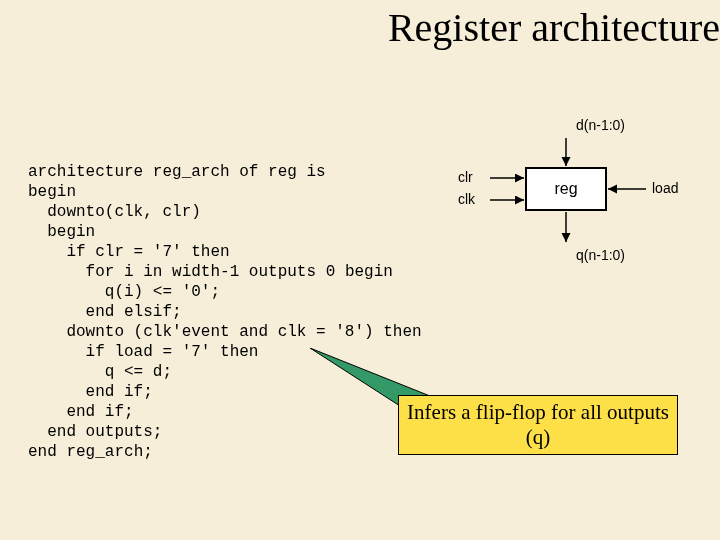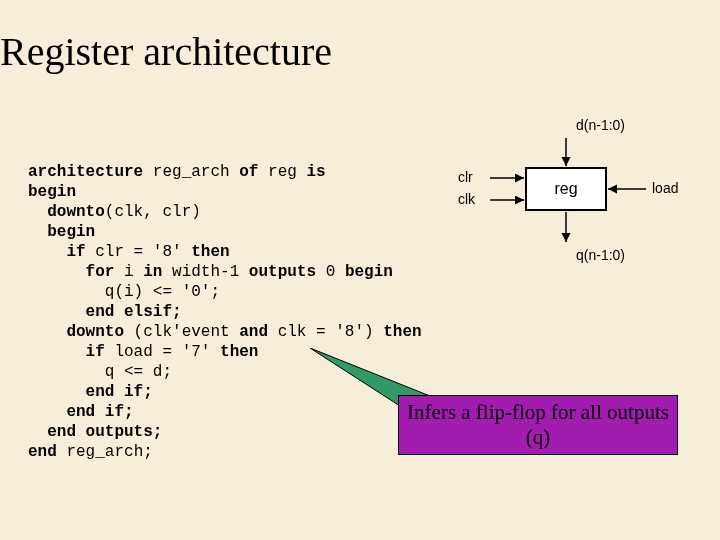--- a/index.html
+++ b/index.html
@@ -7,49 +7,49 @@
     padding: 0;
     width: 720px;
     height: 540px;
     background: #f6eed8;
     font-family: "Times New Roman", Times, serif;
     overflow: hidden;
     position: relative;
   }
   .title {
     position: absolute;
-    top: 28px;
+    top: 4px;
     left: 0;
     width: 720px;
-    text-align: left;
+    text-align: right;
     font-size: 40px;
     color: #000;
   }
   .code {
     position: absolute;
     top: 162px;
     left: 28px;
     font-family: "Courier New", Courier, monospace;
     font-size: 16px;
     line-height: 20px;
     white-space: pre;
   }
-  .kw { font-weight: bold; }
+  .kw { font-weight: normal; }
   .diagram {
     position: absolute;
     top: 110px;
     left: 438px;
   }
   .callout-box {
     position: absolute;
     top: 395px;
     left: 398px;
     width: 280px;
     height: 60px;
-    background: #a21caf;
+    background: #fde047;
     border: 1px solid #000;
     display: flex;
     align-items: center;
     justify-content: center;
     text-align: center;
     font-size: 21px;
     color: #000;
     padding: 4px 6px;
     box-sizing: border-box;
   }
@@ -61,21 +61,21 @@
 </style>
 </head>
 <body>
 
 <div class="title">Register architecture</div>
 
 <div class="code"><span class="kw">architecture</span><span> reg_arch </span><span class="kw">of</span><span> reg </span><span class="kw">is</span>
 <span class="kw">begin</span>
 <span>  </span><span class="kw">downto</span><span>(clk, clr)</span>
 <span class="kw">  begin</span>
-<span>    </span><span class="kw">if</span><span> clr = '8' </span><span class="kw">then</span>
+<span>    </span><span class="kw">if</span><span> clr = '7' </span><span class="kw">then</span>
 <span>      </span><span class="kw">for</span><span> i </span><span class="kw">in</span><span> width-1 </span><span class="kw">outputs</span><span> 0 </span><span class="kw">begin</span>
 <span>        q(i) &lt;= '0';</span>
 <span>      </span><span class="kw">end elsif;</span>
 <span>    </span><span class="kw">downto</span><span> (clk'event </span><span class="kw">and</span><span> clk = '8') </span><span class="kw">then</span>
 <span>      </span><span class="kw">if</span><span> load = '7' </span><span class="kw">then</span>
 <span>        q &lt;= d;</span>
 <span>      </span><span class="kw">end if;</span>
 <span>    </span><span class="kw">end if;</span>
 <span>  </span><span class="kw">end outputs;</span>
 <span></span><span class="kw">end</span><span> reg_arch;</span></div>

